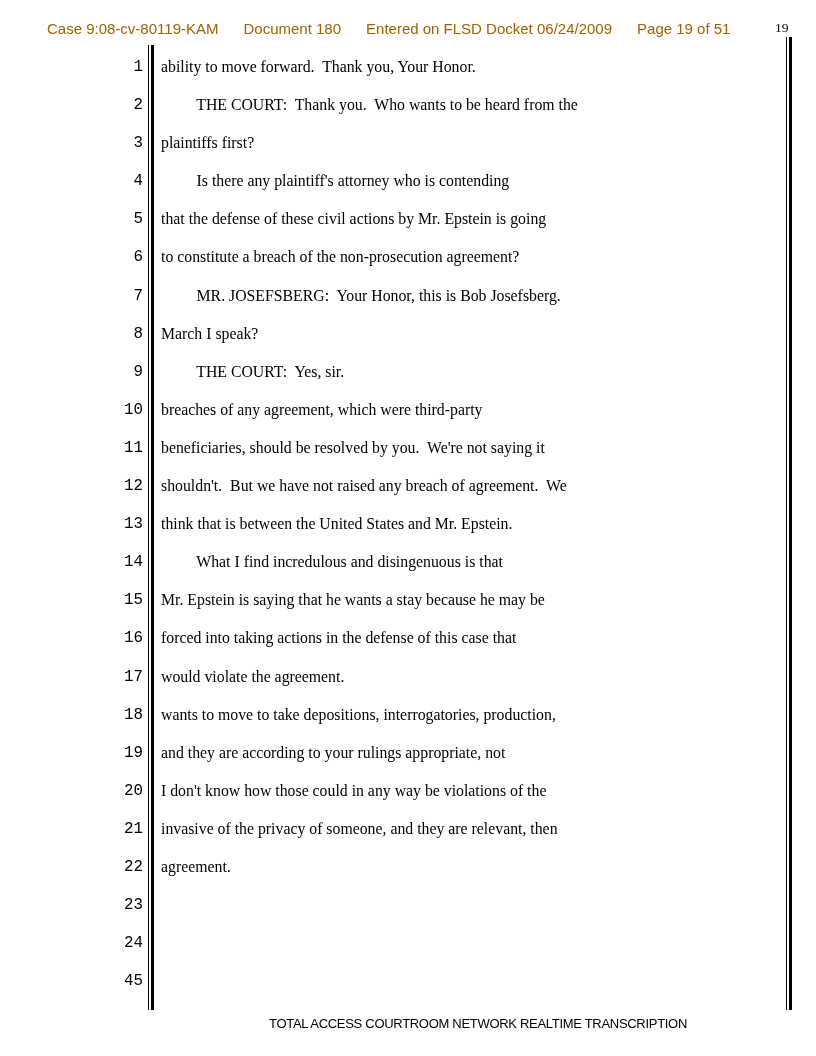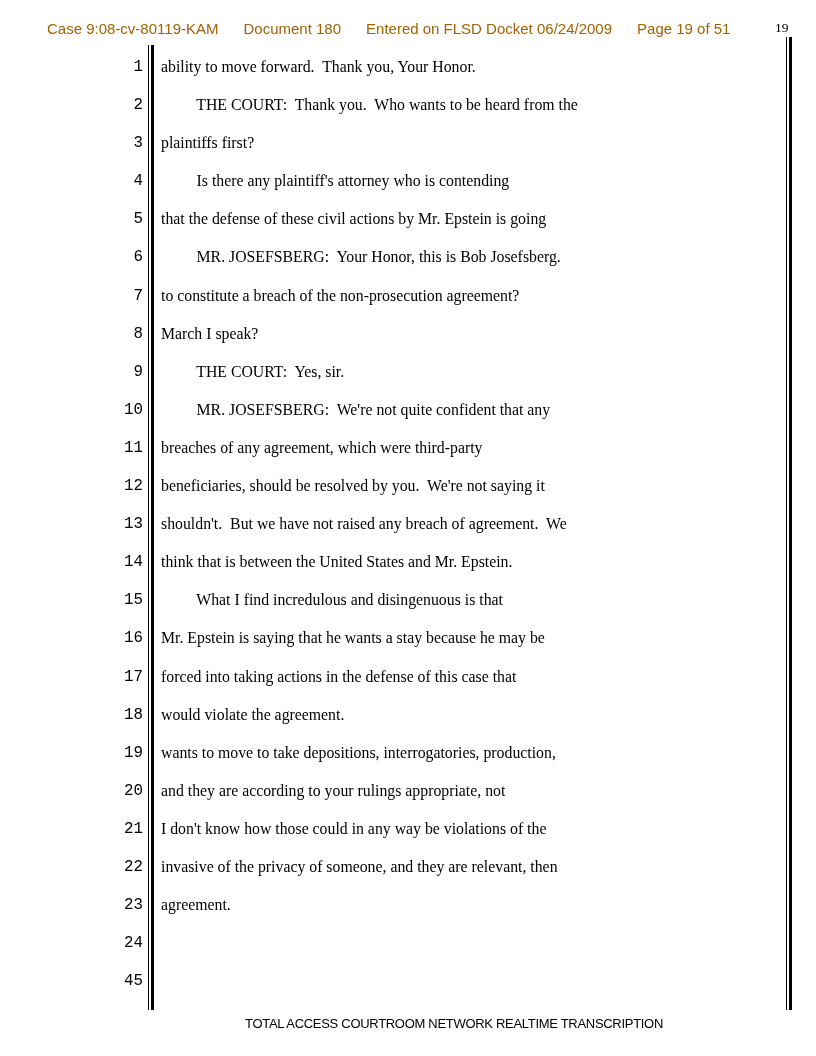--- a/index.html
+++ b/index.html
@@ -52,21 +52,21 @@
     width: 620px;
   }
   .transcript-line {
     height: 38.1px; line-height: 38.1px;
     white-space: pre;
     font-family: Liberation Serif, serif;
     font-size: 15.8px;
   }
   .footer {
     position: absolute;
-    left: 134px; top: 1016px;
+    left: 158px; top: 1016px;
     width: 640px;
     text-align: center;
     font-size: 13px;
     letter-spacing: -0.3px;
     color: #000;
   }
 </style>
 </head>
 <body>
 
@@ -108,25 +108,24 @@
     <div class="line-number">23</div>
     <div class="line-number">24</div>
     <div class="line-number">45</div>
   </div>
 <div class="transcript-lines">
     <div class="transcript-line">ability to move forward.  Thank you, Your Honor.</div>
     <div class="transcript-line">         THE COURT:  Thank you.  Who wants to be heard from the</div>
     <div class="transcript-line">plaintiffs first?</div>
     <div class="transcript-line">         Is there any plaintiff's attorney who is contending</div>
     <div class="transcript-line">that the defense of these civil actions by Mr. Epstein is going</div>
+    <div class="transcript-line">to constitute a breach of the non-prosecution agreement?</div>
     <div class="transcript-line">         MR. JOSEFSBERG:  Your Honor, this is Bob Josefsberg.</div>
-    <div class="transcript-line">to constitute a breach of the non-prosecution agreement?</div>
     <div class="transcript-line">March I speak?</div>
     <div class="transcript-line">         THE COURT:  Yes, sir.</div>
-    <div class="transcript-line">         MR. JOSEFSBERG:  We're not quite confident that any</div>
     <div class="transcript-line">breaches of any agreement, which were third-party</div>
     <div class="transcript-line">beneficiaries, should be resolved by you.  We're not saying it</div>
     <div class="transcript-line">shouldn't.  But we have not raised any breach of agreement.  We</div>
     <div class="transcript-line">think that is between the United States and Mr. Epstein.</div>
     <div class="transcript-line">         What I find incredulous and disingenuous is that</div>
     <div class="transcript-line">Mr. Epstein is saying that he wants a stay because he may be</div>
     <div class="transcript-line">forced into taking actions in the defense of this case that</div>
     <div class="transcript-line">would violate the agreement.</div>
     <div class="transcript-line">wants to move to take depositions, interrogatories, production,</div>
     <div class="transcript-line">and they are according to your rulings appropriate, not</div>

